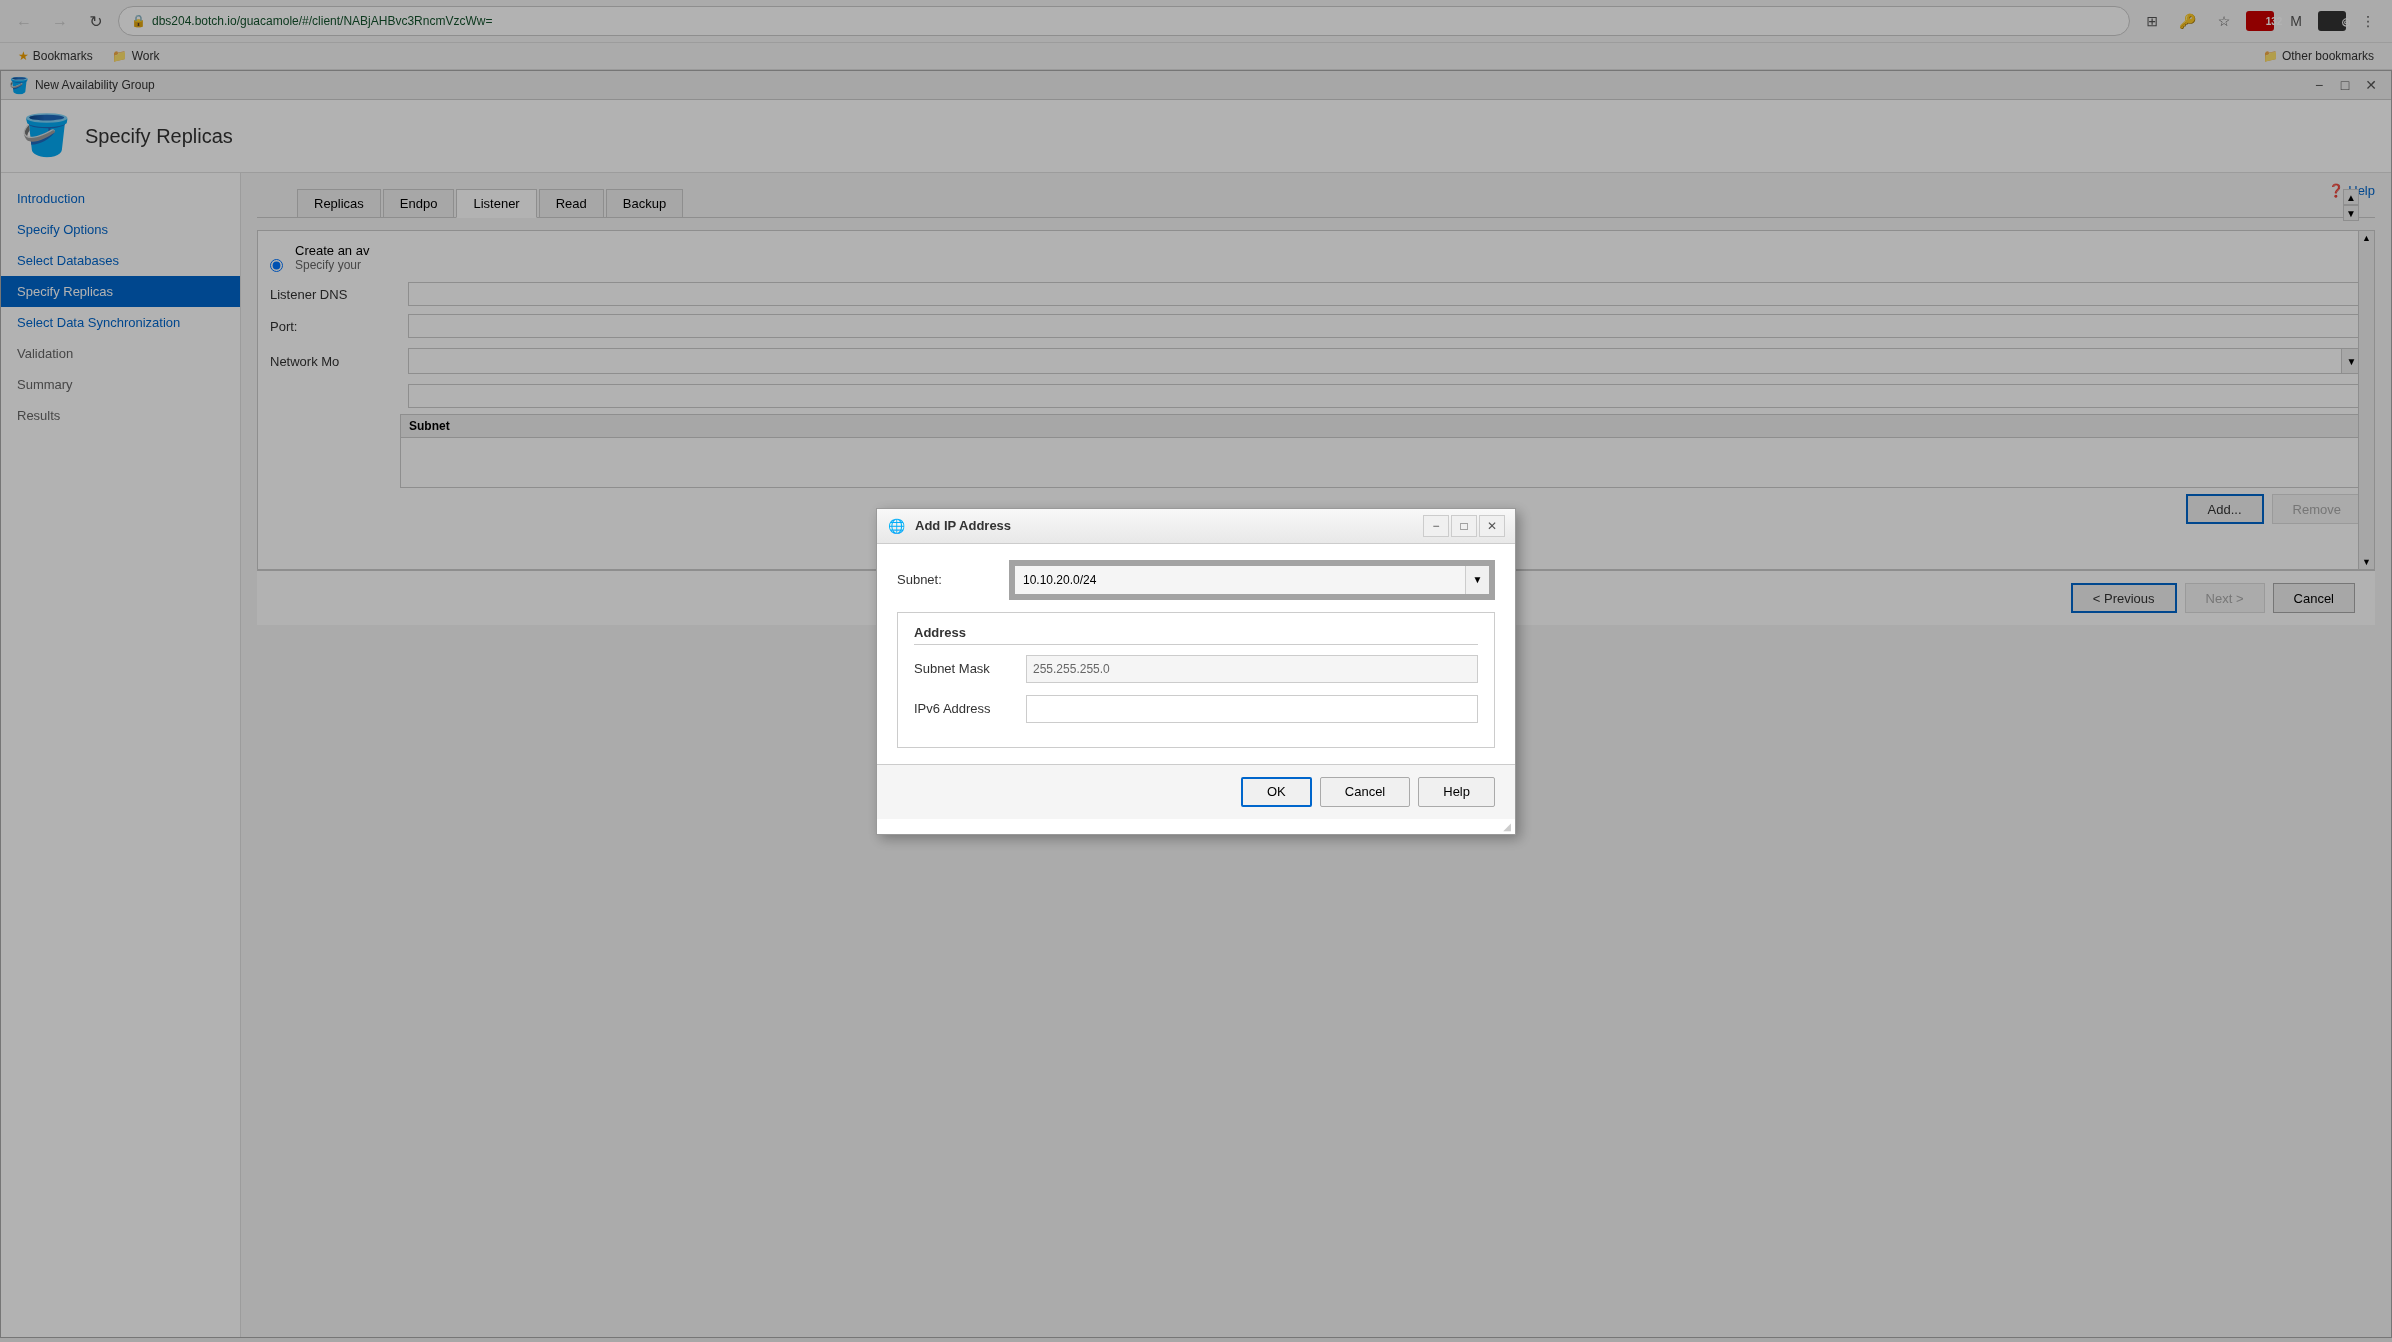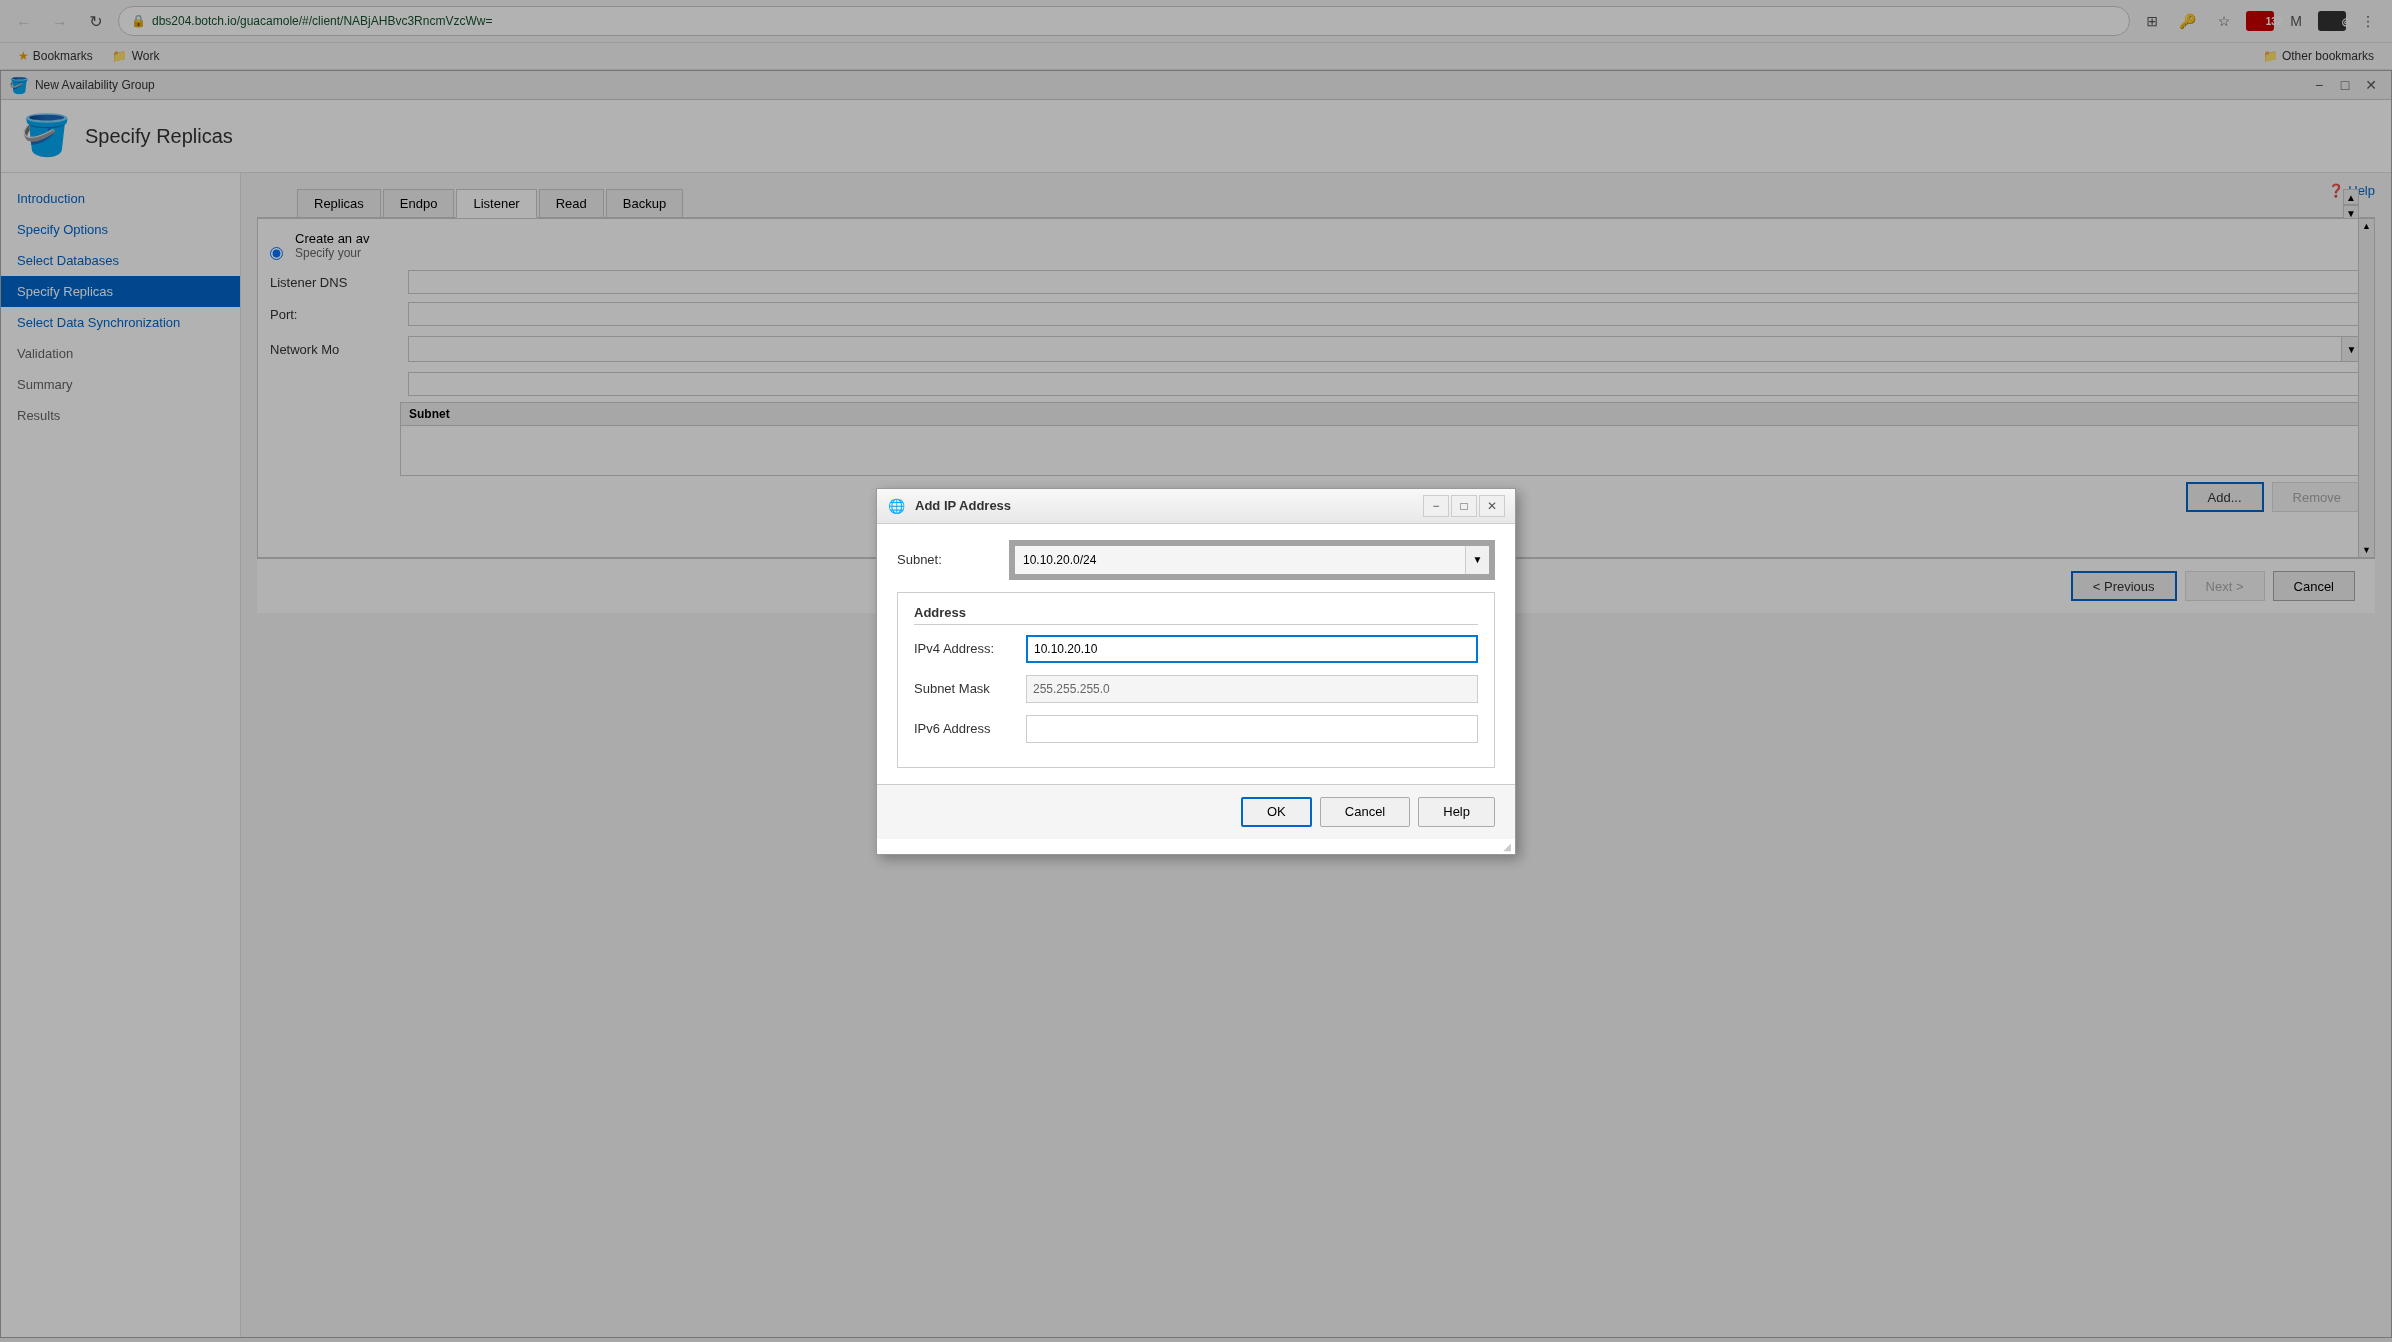--- a/index.html
+++ b/index.html
@@ -45,21 +45,21 @@
     .sidebar { width: 240px; background: white; border-right: 1px solid #e0e0e0; padding: 10px 0; }
     .sidebar-item { padding: 8px 16px; cursor: pointer; color: #0066cc; font-size: 13px; }
     .sidebar-item.active { background: #0066cc; color: white; }
     .sidebar-item.inactive { color: #666; cursor: default; }
 
     
     .main-area { flex: 1; background: #f5f5f5; padding: 16px; overflow-y: auto; position: relative; }
     .help-link { position: absolute; top: 10px; right: 16px; color: #0066cc; font-size: 13px; display: flex; align-items: center; gap: 4px; cursor: pointer; }
 
     
-    .tab-bar { display: flex; border-bottom: 1px solid #ccc; margin-bottom: 0; padding-left: 40px; }
+    .tab-bar { display: flex; border-bottom: 1px solid #ccc; margin-bottom: 12px; padding-left: 40px; }
     .tab { padding: 6px 16px; cursor: pointer; border: 1px solid #ccc; border-bottom: none; background: #f0f0f0; margin-right: 2px; font-size: 13px; }
     .tab.active { background: white; border-bottom: 1px solid white; margin-bottom: -1px; }
     .radio-row { display: flex; align-items: flex-end; gap: 12px; margin-bottom: 10px; }
     .radio-btn { margin-top: 2px; }
 
     .form-row { display: flex; align-items: center; gap: 8px; margin-bottom: 8px; }
     .form-input { flex: 1; height: 24px; border: 1px solid #ccc; padding: 0 6px; font-size: 12px; }
 
     .subnet-table { width: 100%; border-collapse: collapse; margin-top: 6px; }
     .subnet-table th { background: #f0f0f0; border: 1px solid #ccc; padding: 4px 8px; font-size: 12px; text-align: left; }
@@ -282,26 +282,20 @@
           <div style="display:flex; border:6px solid #a3a3a3; background:#ec4899;">
             <input type="text" style="flex: 1 1 0%; border: none; padding: 0px 8px; height: 28px; font-size: 12px; background: rgb(245, 245, 245);" value="10.10.20.0/24">
             <div style="width:24px; background:#f0f0f0; border-left:1px solid #ccc; display:flex; align-items:center; justify-content:center; cursor:pointer; font-size:10px;">▼</div>
           </div>
         </div>
       </div>
 
       <div style="border:1px solid #ccc; padding:12px 16px; margin-top:4px;">
         <div class="modal-section-label">Address</div>
 
-        <div class="modal-row">
-          <div class="modal-row-label">IPv4 Address:</div>
-          <div class="modal-row-control">
-            <input type="text" class="modal-input" value="10.10.20.10" style="">
-          </div>
-        </div>
 
         <div class="modal-row">
           <div class="modal-row-label">Subnet Mask</div>
           <div class="modal-row-control">
             <input type="text" class="modal-input-readonly" value="255.255.255.0" readonly="" style="">
           </div>
         </div>
 
         <div class="modal-row">
           <div class="modal-row-label">IPv6 Address</div>

